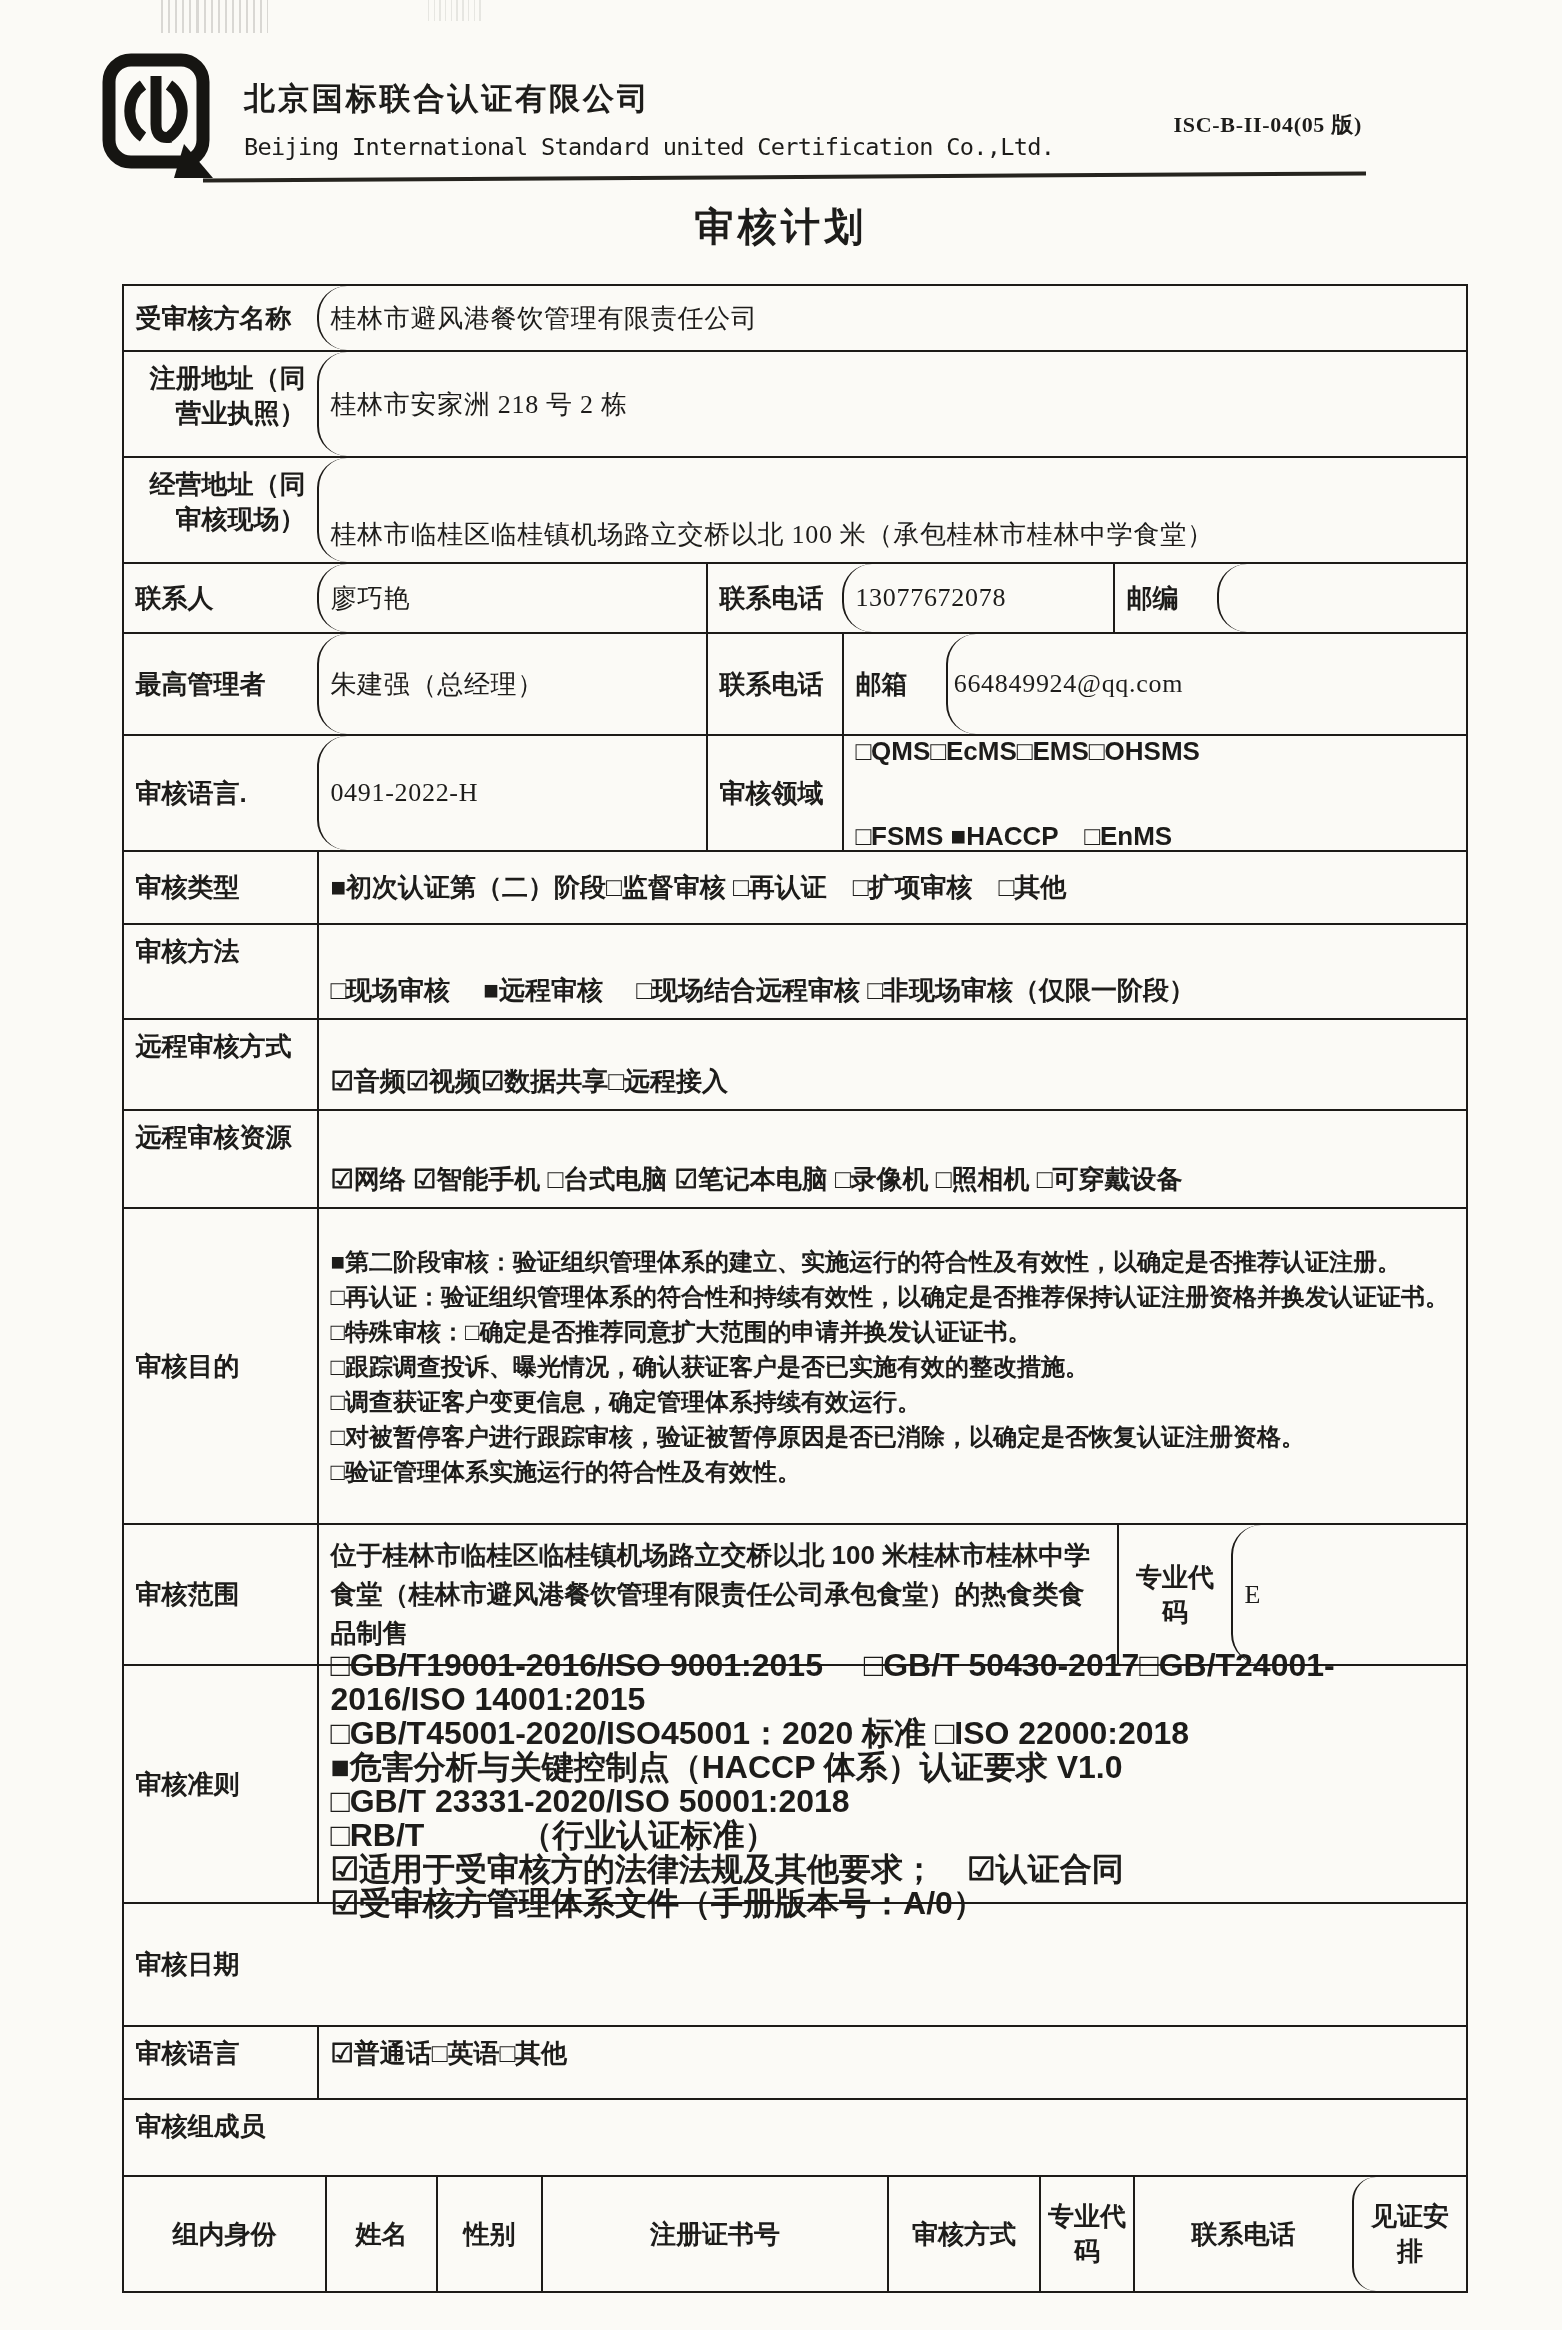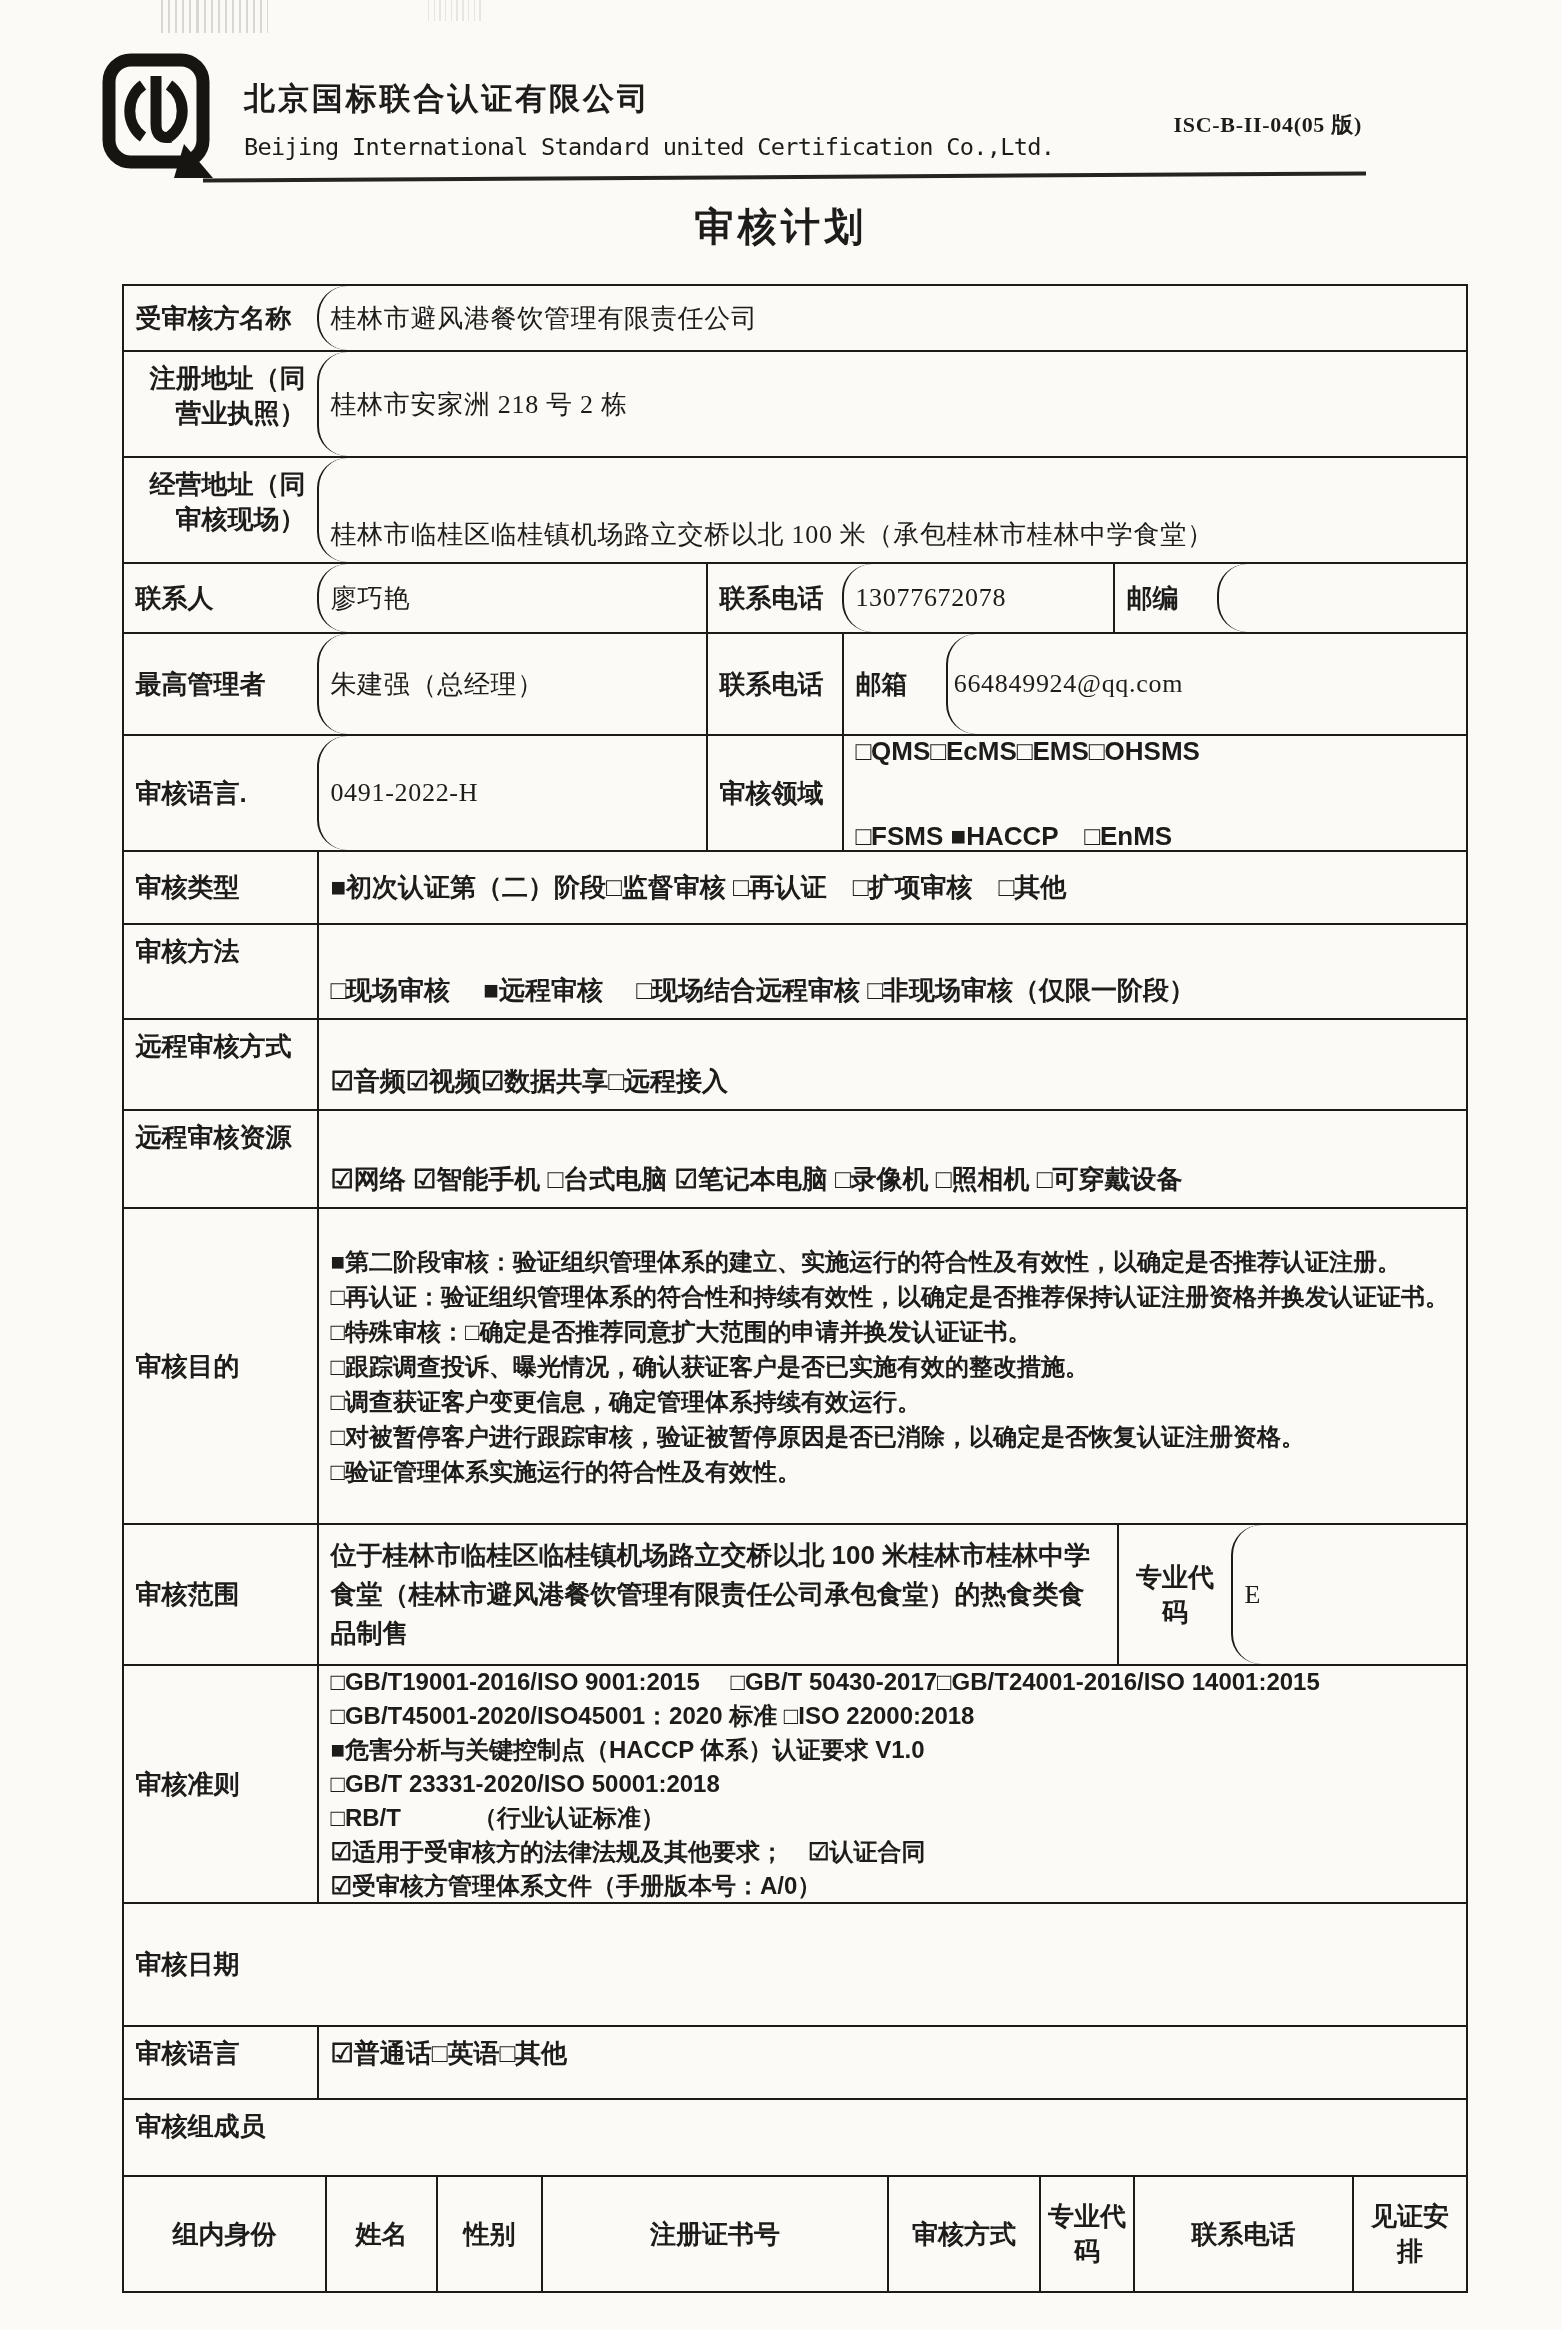--- a/index.html
+++ b/index.html
@@ -84,34 +84,34 @@
   .bottom{align-items:flex-end;padding-bottom:10px;}
   .w545{flex:0 0 389px;}
   .w190{flex:0 0 136px;}
   .w380{flex:0 0 271px;}
   .w145{flex:0 0 104px;}
   .w1120{flex:0 0 800px;}
   .w160{flex:0 0 114px;}
   .col{flex-direction:column;align-items:stretch;justify-content:center;padding:2.9px 11.4px;}
   .col p{margin:0;}
   .purpose-cell{font-size:24px;line-height:35px;padding-top:5.7px;padding-bottom:5.7px;}
-  .criteria-cell{font-size:24px;line-height:34px;}
+  .criteria-cell{font-size:32px;line-height:34px;}
   .domain-cell{line-height:44px;gap:41px;}
   .subrows{flex:1 1 auto;display:flex;flex-direction:column;padding:0;}
   .subrow{flex:1 1 auto;display:flex;align-items:center;padding:4.3px 11.4px;box-sizing:border-box;}
   .subrow + .subrow{border-top:2.9px solid #1d1b18;}
   .team-head .cell{justify-content:center;text-align:center;padding:4.3px 5.7px;}
   .tw1{flex:0 0 201px;}
   .tw2{flex:0 0 111px;}
   .tw3{flex:0 0 105px;}
   .tw4{flex:0 0 346px;}
   .tw5{flex:0 0 152px;}
   .tw6{flex:0 0 94px;}
   .tw7{flex:0 0 219px;}
-  .tw8{flex:1 1 auto;}
+  .tw8{flex:1 1 auto;border-radius:24px;}
 </style>
 </head>
 <body>
 
 <div>
 
   <div class="streaks"></div>
   <div class="streaks2"></div>
 
   <div class="letterhead">

